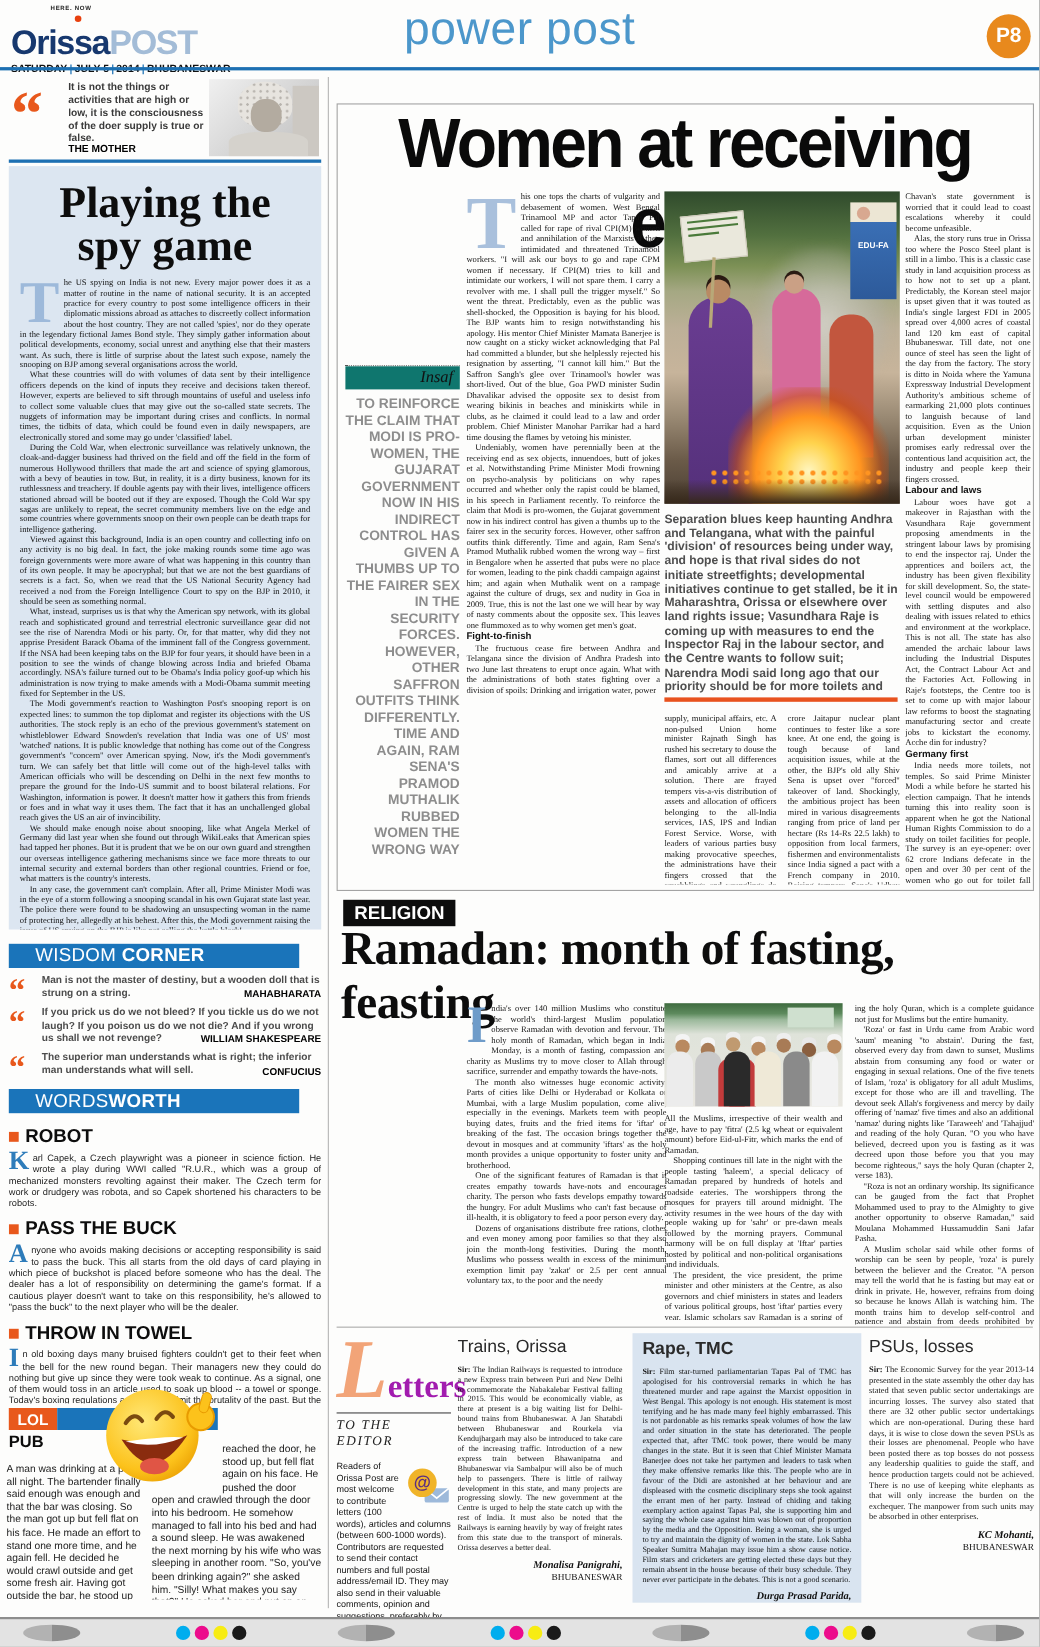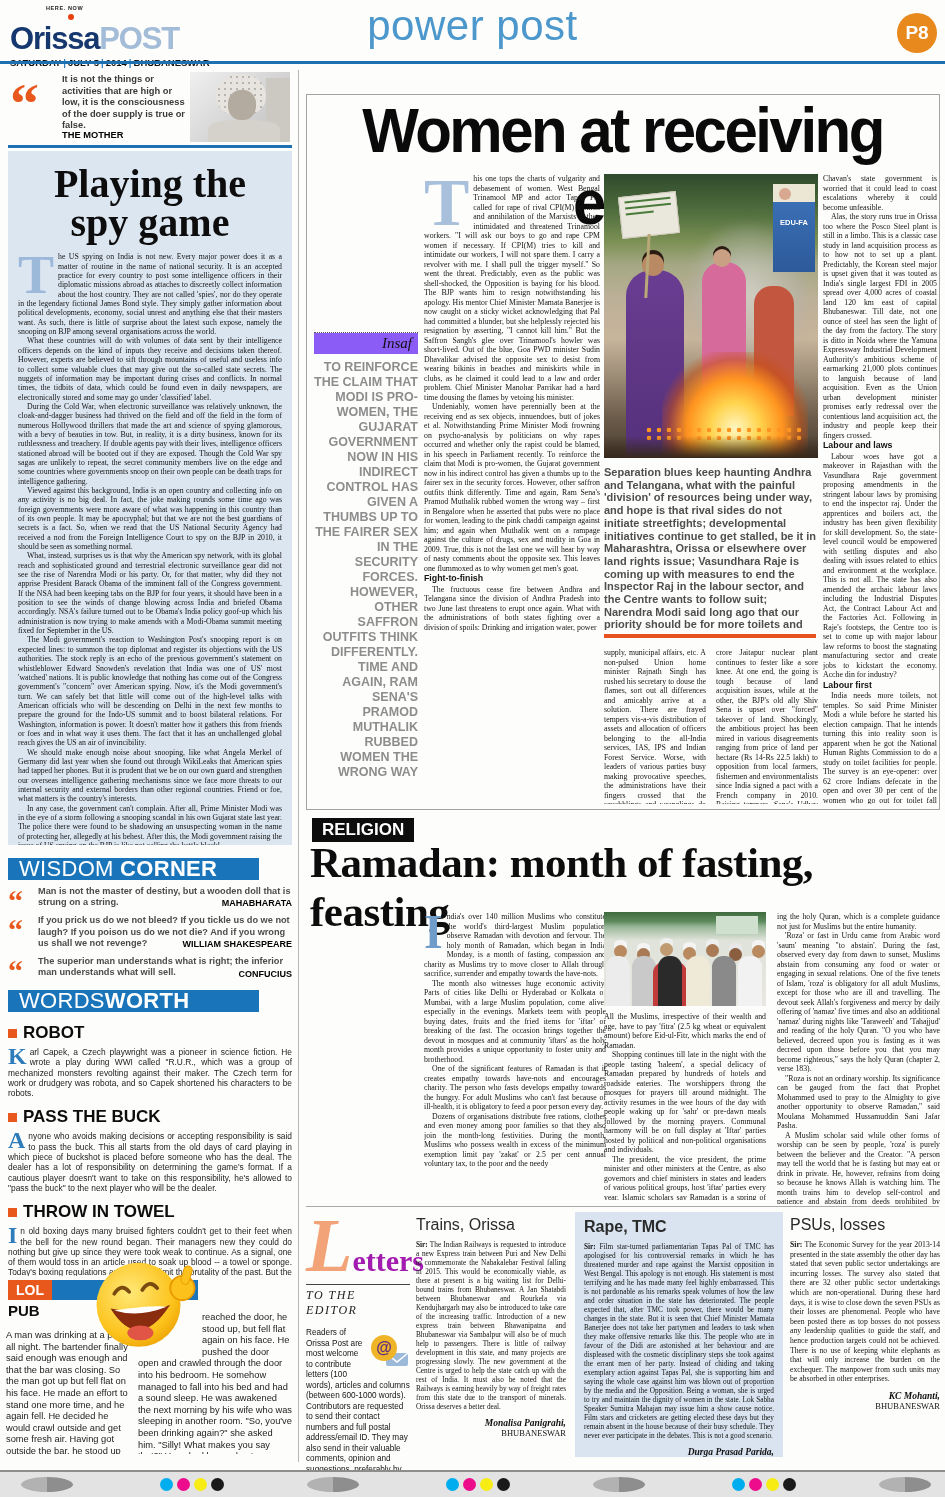--- a/index.html
+++ b/index.html
@@ -33,21 +33,21 @@
   #motherphoto .face{position:absolute;left:38px;top:18px;width:28px;height:30px;background:#b3aba0;border-radius:45%;}
   #motherphoto .shoulder{position:absolute;left:18px;bottom:0;width:72px;height:22px;background:#d5d2cc;border-radius:40% 40% 0 0;}
   #motherphoto .drape{position:absolute;right:0;top:6px;width:24px;height:64px;background:#ccc8c2;}
   #mrule{left:8px;top:145px;width:284px;height:2.5px;background:#1d70b2;}
   #spybox{left:8px;top:151px;width:284px;height:694px;background:#dce6f1;overflow:hidden;}
   #spybox .title{text-align:center;font-weight:bold;font-size:40px;line-height:.98;padding-top:13px;color:#0d0d0d;}
   #spybody{padding:10px 10px 0 10px;font-size:7.8px;line-height:9.35px;color:#141414;}
   #spybody .dc{float:left;font-size:54px;line-height:42px;color:#9db9da;font-weight:bold;
       font-family:"Liberation Serif",serif;margin:2px 4px 0 0;}
   #spybody p.ind{text-indent:9px;}
-  .banner{background:#1a74ba;color:#fff;font-size:22px;line-height:22px;padding-left:11px;letter-spacing:.3px;}
+  .banner{background:#1a74ba;color:#fff;font-size:17px;line-height:22px;padding-left:24px;letter-spacing:.3px;}
   .banner .hv{font-weight:bold;}
   #wisbanner{left:8px;top:858px;width:240px;height:22px;}
   #wisq{left:8px;top:886px;width:284px;height:100px;}
   .wq{position:relative;padding-left:30px;margin-bottom:7px;}
   .wq .qmark{position:absolute;left:0;top:6px;font-size:30px;line-height:.6;}
   .wq .qt{font-size:9.2px;font-weight:bold;color:#4c4c4c;line-height:1.22;}
   .wq .qa{text-align:right;font-size:9px;font-weight:800;color:#000;margin-top:-10px;}
   #wwbanner{left:8px;top:990px;width:240px;height:22px;}
   #wwent{left:8px;top:1014px;width:284px;height:262px;overflow:hidden;}
   .wwhead{display:flex;align-items:center;gap:6px;font-size:17px;font-weight:800;margin:9px 0 4px 0;color:#0d0d0d;}
@@ -65,21 +65,21 @@
   
   #vdiv{left:298px;top:70px;width:1px;height:1392px;background:#b5b5b5;}
   #mainbox{left:306px;top:94px;width:632px;height:714px;border:1px solid #a3a3a3;}
   #rtsbadge{left:306px;top:85px;width:632px;display:flex;justify-content:center;}
   #rtsbadge span{font-weight:800;font-size:11.5px;line-height:16px;padding:0 5px;color:#fff;}
   #rtsbadge .a{background:#e8521e;}
   #rtsbadge .b{background:#101010;}
   #mainhead{left:310px;top:99px;width:625px;text-align:center;font-size:60px;font-weight:800;
       letter-spacing:-2.5px;color:#0a0a0a;line-height:68px;transform:scaleY(1.06);}
   .dottop{border-top:1.5px dotted #555;}
-  .peach{background:#8b5cf6;}
+  .peach{background:#0f766e;}
   #pullcol{left:314px;top:332px;width:104px;height:372px;}
   #pullcol .insaf{text-align:right;font-style:italic;font-size:15px;font-family:"Liberation Serif",serif;padding:2px 6px;}
   .pq{margin-top:6px;text-align:right;font-weight:800;font-size:12.5px;line-height:15px;color:#8d8d8d;}
   .newsbody{font-family:"Liberation Serif","DejaVu Serif",serif;font-size:7.8px;line-height:9.5px;color:#141414;}
   .newsbody p.ind{text-indent:8px;}
   .sh{font-family:"Liberation Sans",sans-serif;font-weight:800;font-size:8.8px;margin:1px 0;}
   #colB{left:424px;top:174px;width:176px;height:630px;overflow:hidden;}
   #colB .dc{float:left;font-size:68px;line-height:52px;color:#a9c0dc;font-weight:bold;
       font-family:"Liberation Serif",serif;margin:2px 4px 0 0;}
   #colC1{left:604px;top:648px;width:102px;height:156px;overflow:hidden;}
@@ -318,21 +318,21 @@
 
   </div>
   <div class="abs newsbody just" id="colC2">
     <p>crore Jaitapur nuclear plant continues to fester like a sore knee. At one end, the going is tough because of land acquisition issues, while at the other, the BJP's old ally Shiv Sena is upset over "forced" takeover of land. Shockingly, the ambitious project has been mired in various disagreements ranging from price of land per hectare (Rs 14-Rs 22.5 lakh) to opposition from local farmers, fishermen and environmentalists since India signed a pact with a French company in 2010. Raising tempers, Sena's Udhav Thackeray underscores the Congress defeat in the Konkan region to buttress his case of the locals being against the nuclear plant. On its part, Prithviraj</p>
   </div>
   <div class="abs newsbody just" id="colE">
     <p>Chavan's state government is worried that it could lead to coast escalations whereby it could become unfeasible.</p>
     <p class="ind">Alas, the story runs true in Orissa too where the Posco Steel plant is still in a limbo. This is a classic case study in land acquisition process as to how not to set up a plant. Predictably, the Korean steel major is upset given that it was touted as India's single largest FDI in 2005 spread over 4,000 acres of coastal land 120 km east of capital Bhubaneswar. Till date, not one ounce of steel has seen the light of the day from the factory. The story is ditto in Noida where the Yamuna Expressway Industrial Development Authority's ambitious scheme of earmarking 21,000 plots continues to languish because of land acquisition. Even as the Union urban development minister promises early redressal over the contentious land acquisition act, the industry and people keep their fingers crossed.</p>
     <p class="sh">Labour and laws</p>
     <p class="ind">Labour woes have got a makeover in Rajasthan with the Vasundhara Raje government proposing amendments in the stringent labour laws by promising to end the inspector raj. Under the apprentices and boilers act, the industry has been given flexibility for skill development. So, the state-level council would be empowered with settling disputes and also dealing with issues related to ethics and environment at the workplace. This is not all. The state has also amended the archaic labour laws including the Industrial Disputes Act, the Contract Labour Act and the Factories Act. Following in Raje's footsteps, the Centre too is set to come up with major labour law reforms to boost the stagnating manufacturing sector and create jobs to kickstart the economy. Acche din for industry?</p>
-    <p class="sh">Labour first</p>
+    <p class="sh">Germany first</p>
     <p class="ind">India needs more toilets, not temples. So said Prime Minister Modi a while before he started his election campaign. That he intends turning this into reality soon is apparent when he got the National Human Rights Commission to do a study on toilet facilities for people. The survey is an eye-opener: over 62 crore Indians defecate in the open and over 30 per cent of the women who go out for toilet fall prey to sexual assaults. The worst are states in the East, Jharkhand and Orissa, where some 77 per cent of the population, 76 per cent in Bihar and 64 per cent in Uttar Pradesh do not have toilets and defecate in the open. An alarmed Centre has now written to the states to fast-track building of toilets to ensure privacy for women and uphold human dignity.</p>
   </div>
 
   <div class="abs" id="relbadge">RELIGION</div>
   <div class="abs" id="ramhead">Ramadan: month of fasting, feasting</div>
 
 
   <div class="abs newsbody just" id="ramc1">
     <p><span class="dc">I</span><span>ndia's over 140 million Muslims who constitute the world's third-largest Muslim population observe Ramadan with devotion and fervour. The holy month of Ramadan, which began in India Monday, is a month of fasting, compassion and charity as Muslims try to move closer to Allah through sacrifice, surrender and empathy towards the have-nots.</span></p>
     <p class="ind">The month also witnesses huge economic activity. Parts of cities like Delhi or Hyderabad or Kolkata or Mumbai, with a large Muslim population, come alive, especially in the evenings. Markets teem with people buying dates, fruits and the fried items for 'iftar' or breaking of the fast. The occasion brings together the devout in mosques and at community 'iftars' as the holy month provides a unique opportunity to foster unity and brotherhood.</p>

